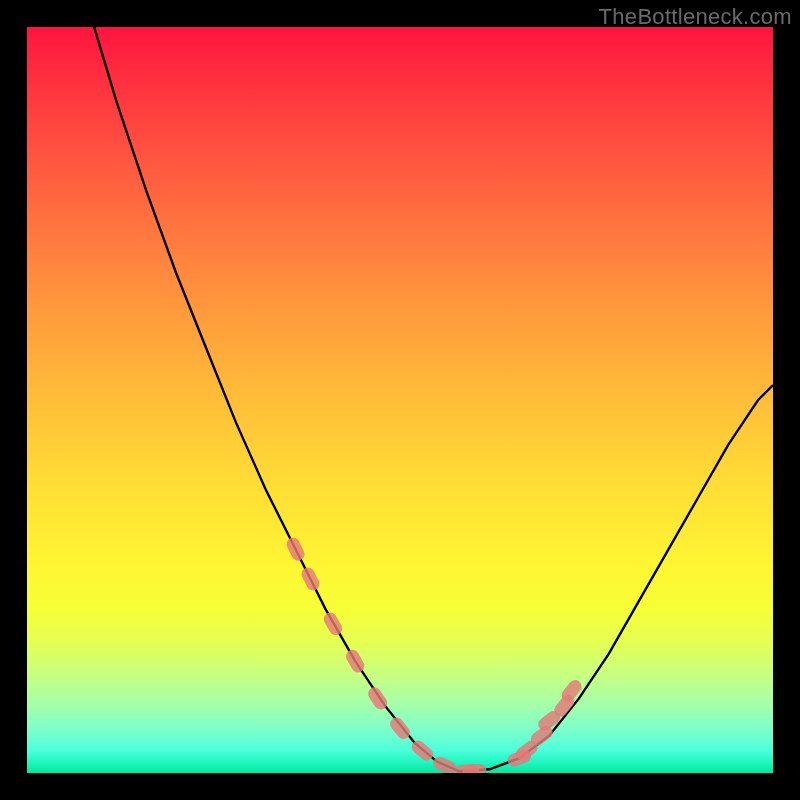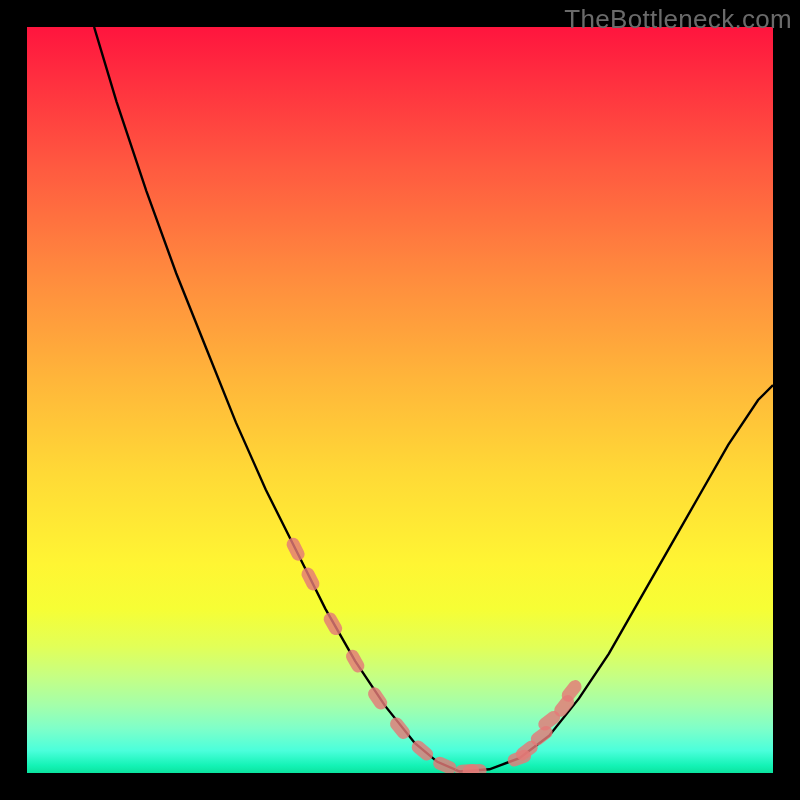--- a/index.html
+++ b/index.html
@@ -33,21 +33,21 @@
       #4bffdb 97%,
       #14f3b6 99%,
       #0be39e 100%
     );
   }
   .watermark {
     position: absolute;
     top: 4px;
     right: 8px;
     color: #6a6a6a;
-    font-size: 26px;
+    font-size: 22px;
     font-weight: 500;
     letter-spacing: 0.3px;
     z-index: 10;
   }
   svg.curve {
     position: absolute;
     left: 0;
     top: 0;
     width: 746px;
     height: 746px;

